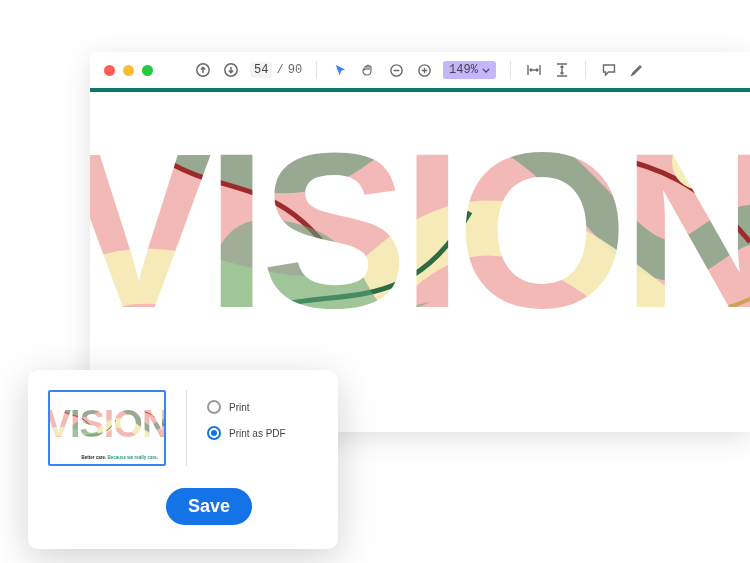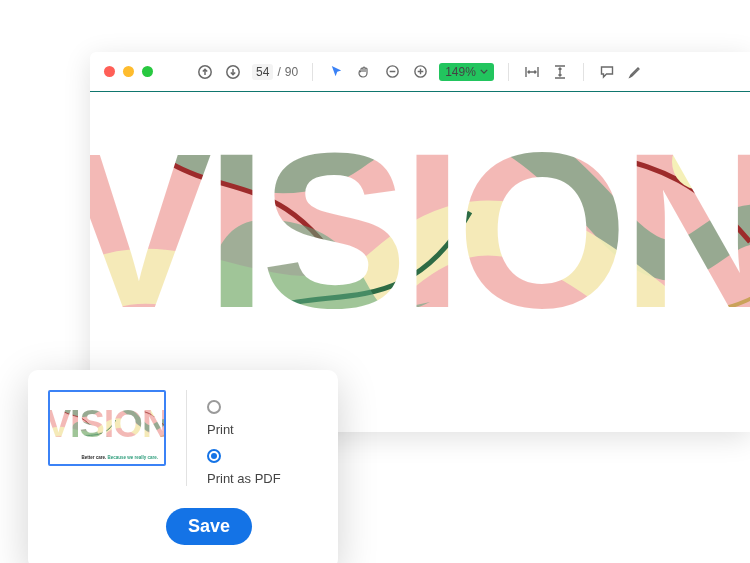--- a/index.html
+++ b/index.html
@@ -21,26 +21,27 @@
     right: 0;
     height: 380px;
     background: #fff;
     border-radius: 6px 0 0 6px;
     box-shadow: 0 6px 28px rgba(0,0,0,.12);
     overflow: hidden;
   }
 
   .titlebar {
     height: 40px;
-    border-bottom: 1px solid #0f766e;
+    border-bottom: 4px solid #0f766e;
     display: flex;
     align-items: center;
     padding: 0 14px;
     gap: 8px;
     position: relative;
+    font-family: Liberation Mono, monospace;
   }
   .traffic-lights { display:flex; gap:8px; align-items:center; }
   .tl { width:11px; height:11px; border-radius:50%; }
   .tl.red    { background:#ff5f57; }
   .tl.yellow { background:#febc2e; }
   .tl.green  { background:#28c840; }
 
   .toolbar {
     position:absolute; left:0; right:0; top:0; bottom:0;
     display:flex; align-items:center; justify-content:center;
@@ -57,21 +58,21 @@
   .ticon svg { display:block; }
   .ticon.accent { color:#3b82f6; }
   .tsep { width:1px; height:18px; background:#e2e2e2; margin:0 4px; }
   .page-indicator { display:flex; align-items:center; gap:4px; color:#6a6a6a; }
   .page-indicator .cur {
     padding:1px 4px; background:#f3f3f3; border-radius:3px; color:#444;
     min-width:20px; text-align:center;
   }
   .zoom-select {
     display:flex; align-items:center; gap:4px;
-    padding:2px 6px; background:#22c55e; border-radius:3px; color:#444;
+    padding:2px 6px; background:#c4b5fd; border-radius:3px; color:#444;
     font-size:12px;
   }
 
   
   .canvas {
     position:absolute; left:0; right:0; top:40px; bottom:0;
     background:#fff;
   }
   .art {
     position:absolute; left:0; right:0; top:10px; height:240px;
@@ -109,22 +110,22 @@
   .thumb .mini-tag {
     position:absolute; right:6px; bottom:4px;
     font-size:4.5px; font-weight:700; color:#2b2b2b;
   }
   .thumb .mini-tag .accent-text { color:#2f9e7c; }
 
   .divider-v { width:1px; background:#e2e2e2; align-self:stretch; }
 
   .radios { display:flex; flex-direction:column; gap:12px; padding-top:10px; }
   .radio {
-    display:flex; gap:8px;
-    font-size:13px; color:#444; cursor:pointer;flex-direction:column;
+    display:flex; align-items:center; gap:8px;
+    font-size:10px; color:#444; cursor:pointer;
   }
   .radio .dot {
     width:14px; height:14px; border:2px solid #9a9a9a; border-radius:50%;
     position:relative; flex:0 0 auto;
   }
   .radio.selected .dot { border-color:#1473e6; }
   .radio.selected .dot::after {
     content:""; position:absolute; inset:2px; border-radius:50%;
     background:#1473e6;
   }

